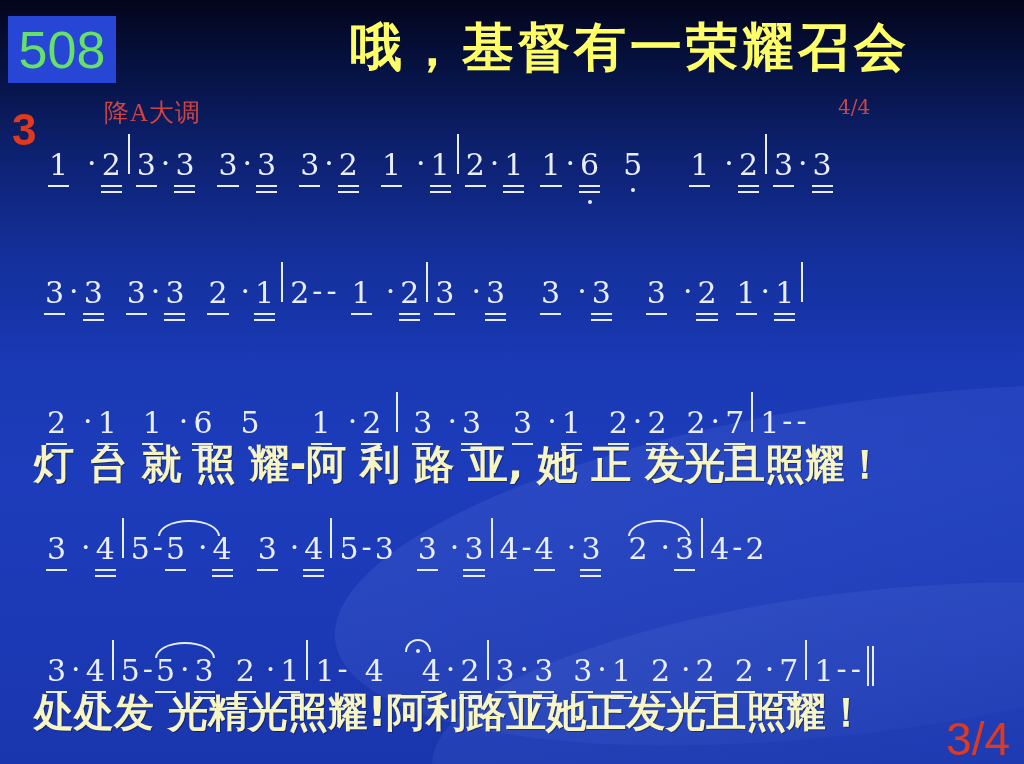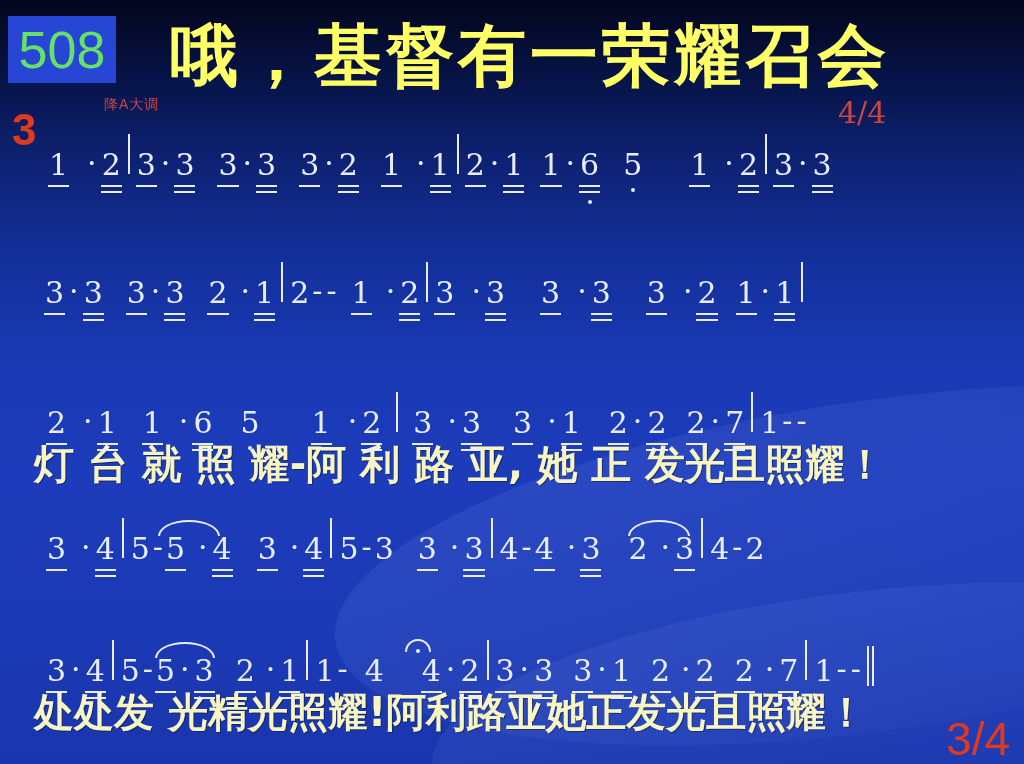--- a/index.html
+++ b/index.html
@@ -58,42 +58,42 @@
     color: #66e066;
     font-size: 52px;
     line-height: 1;
     font-family: "Liberation Sans", sans-serif;
     letter-spacing: 0px;
   }
   #song-title {
     position: absolute;
     left: 150px; top: 20px;
     width: 760px;
-    text-align: center;
+    text-align: right;
     color: #ffff66;
-    font-size: 68px;
+    font-size: 52px;
     font-weight: bold;
     letter-spacing: 4px;
     line-height: 1.05;
     font-family: "DejaVu Sans", "Liberation Sans", sans-serif;
     white-space: nowrap;
   }
   #key-signature {
     position: absolute;
     left: 104px; top: 96px;
     color: #cc4444;
-    font-size: 14px;
-    font-family: Liberation Sans, sans-serif;
+    font-size: 25px;
+    font-family: Liberation Serif, serif;
     letter-spacing: 1px;
   }
   #time-signature {
     position: absolute;
     left: 838px; top: 95px;
     color: #cc4444;
-    font-size: 30px;
+    font-size: 20px;
     font-family: "DejaVu Serif", "Liberation Serif", serif;
   }
   #stanza-number {
     position: absolute;
     left: 12px; top: 108px;
     color: #e03a1e;
     font-size: 44px;
     font-weight: bold;
     line-height: 1;
     font-family: "Liberation Sans", sans-serif;

